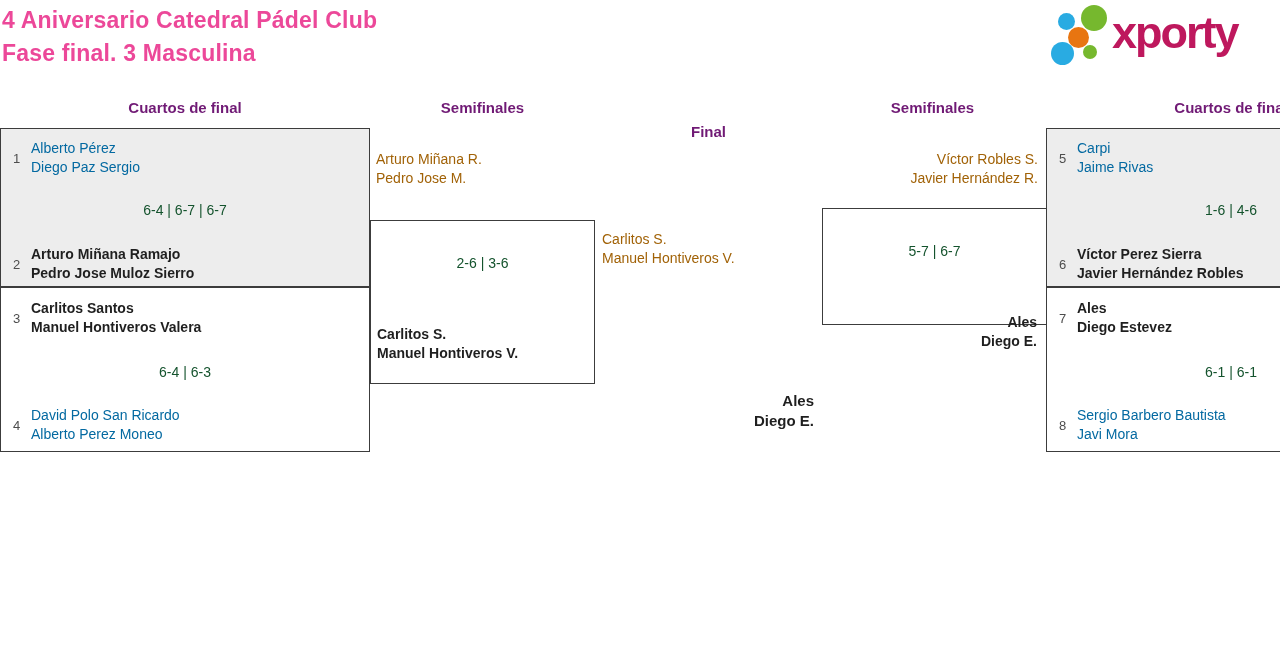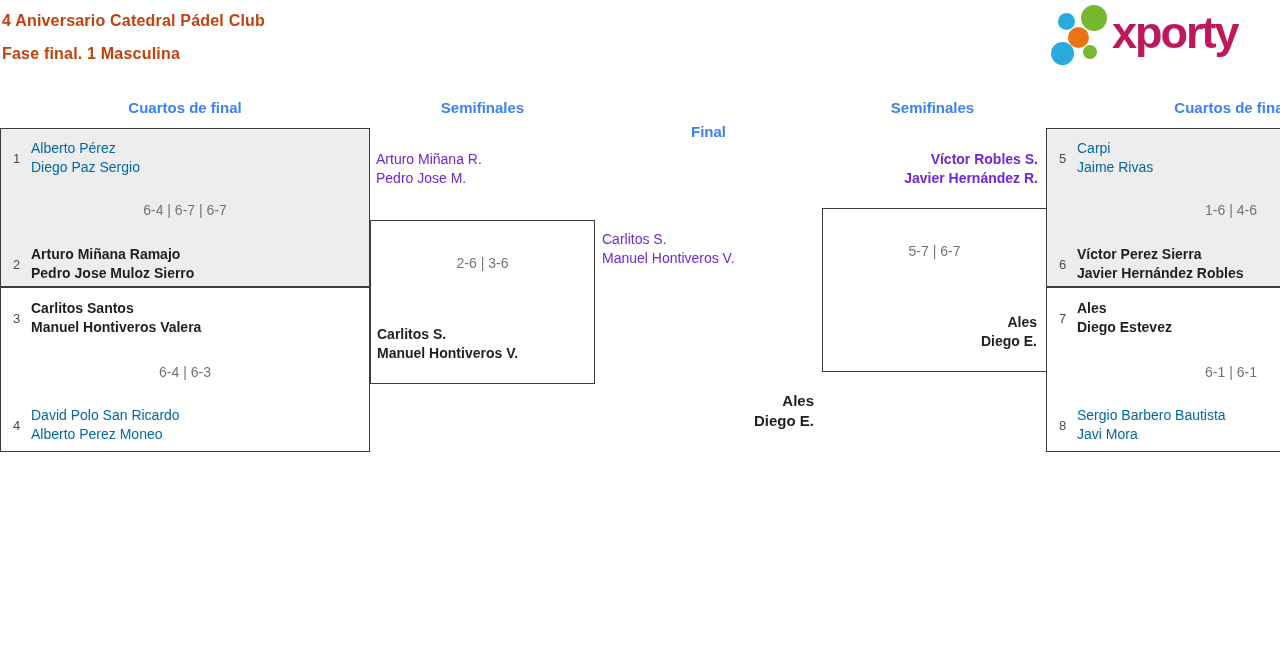--- a/index.html
+++ b/index.html
@@ -3,59 +3,59 @@
 <meta charset="utf-8">
 <style>
   * { margin:0; padding:0; box-sizing:border-box; }
   html,body { background:#fff; }
   #app {
     position:relative; width:1280px; height:664px; overflow:hidden;
     font-family:"Liberation Sans","DejaVu Sans",sans-serif;
     color:#3d3d3d; background:#fff;
   }
   
-  .title { position:absolute; left:2px; top:4px; font-size:16px; line-height:33px;
-           font-weight:700; color:#c2410c; letter-spacing:0.2px; }
+  .title { position:absolute; left:2px; top:4px; font-size:23px; line-height:33px;
+           font-weight:700; color:#ec4899; letter-spacing:0.2px; }
   .logo { position:absolute; left:1048px; top:5px; width:232px; height:62px; }
   .dot { position:absolute; border-radius:50%; }
   .dot.blue-sm   { left:10px;  top:8px;  width:17px; height:17px; background:#29abe2; }
   .dot.green-lg  { left:33px;  top:0px;  width:26px; height:26px; background:#76b82e; }
   .dot.orange    { left:20px;  top:22px; width:21px; height:21px; background:#e87511; }
   .dot.blue-lg   { left:3px;   top:37px; width:23px; height:23px; background:#29abe2; }
   .dot.green-sm  { left:35px;  top:40px; width:14px; height:14px; background:#76b82e; }
   .logo-text { position:absolute; left:64px; top:-3px; font-size:45px; font-weight:700;
                letter-spacing:-2px; color:#be185d; line-height:62px; }
   
   .round-header { position:absolute; top:98px; text-align:center; font-size:15px;
-                  font-weight:700; color:#3b82f6; line-height:19px; }
+                  font-weight:700; color:#701a75; line-height:19px; }
   
   .box { position:absolute; border:1px solid #3c3c3c; background:#fff; }
   .box.shaded { background:#ededed; }
   .team-row { position:absolute; left:0; right:0; display:flex; align-items:center;
               padding-left:8px; }
   .seed { width:15px; text-align:center; font-size:13px; color:#4d4d4d; flex:0 0 auto; }
   .names { margin-left:7px; font-size:14px; line-height:19px; color:#0369a1; }
   .winner .names, .winner-names { font-weight:700; color:#1f1f1f; }
   .score { position:absolute; left:0; right:0; text-align:center; font-size:14px;
-           line-height:19px; color:#737373; }
+           line-height:19px; color:#14532d; }
   
-  .float-team { position:absolute; font-size:14px; line-height:19px; color:#6d28d9; }
-  .float-team.right { text-align:right;font-weight:bold; }
+  .float-team { position:absolute; font-size:14px; line-height:19px; color:#a16207; }
+  .float-team.right { text-align:right; }
   .float-team.bold { font-weight:700; color:#1f1f1f; }
   .final-winner { position:absolute; font-size:15px; line-height:20px; font-weight:700;
                   color:#1f1f1f; text-align:right; }
 </style>
 </head>
 <body>
 
 <div id="app">
 
   <div class="title">
     <div>4 Aniversario Catedral Pádel Club</div>
-    <div>Fase final. 1 Masculina</div>
+    <div>Fase final. 3 Masculina</div>
   </div>
 
   <div class="logo">
     <span class="dot blue-sm"></span>
     <span class="dot green-lg"></span>
     <span class="dot orange"></span>
     <span class="dot blue-lg"></span>
     <span class="dot green-sm"></span>
     <span class="logo-text">xporty</span>
   </div>
@@ -120,21 +120,21 @@
   </div>
   <div class="final-winner" style="left:600px; width:214px; top:391px;">
     <div>Ales</div>
     <div>Diego E.</div>
   </div>
 
   <div class="float-team right" style="left:820px; width:218px; top:150px;">
     <div>Víctor Robles S.</div>
     <div>Javier Hernández R.</div>
   </div>
-  <div class="box" style="left:822px; top:208px; width:225px; height:164px;">
+  <div class="box" style="left:822px; top:208px; width:225px; height:117px;">
     <div class="score" style="top:33px;">5-7 | 6-7</div>
     <div class="float-team right bold" style="left:0; right:9px; top:104px;">
       <div>Ales</div>
       <div>Diego E.</div>
     </div>
   </div>
 
   <div class="box shaded" style="left:1046px; top:128px; width:370px; height:159px;">
     <div class="team-row" style="top:10px;">
       <span class="seed">5</span>

